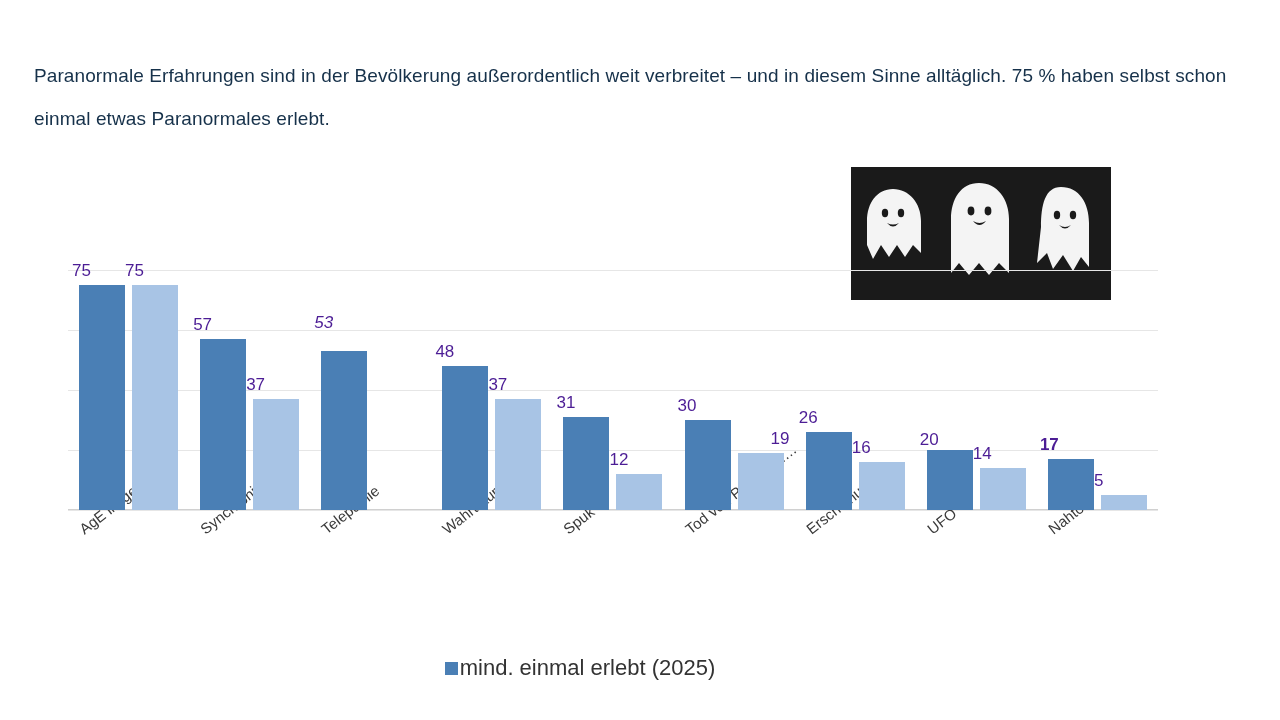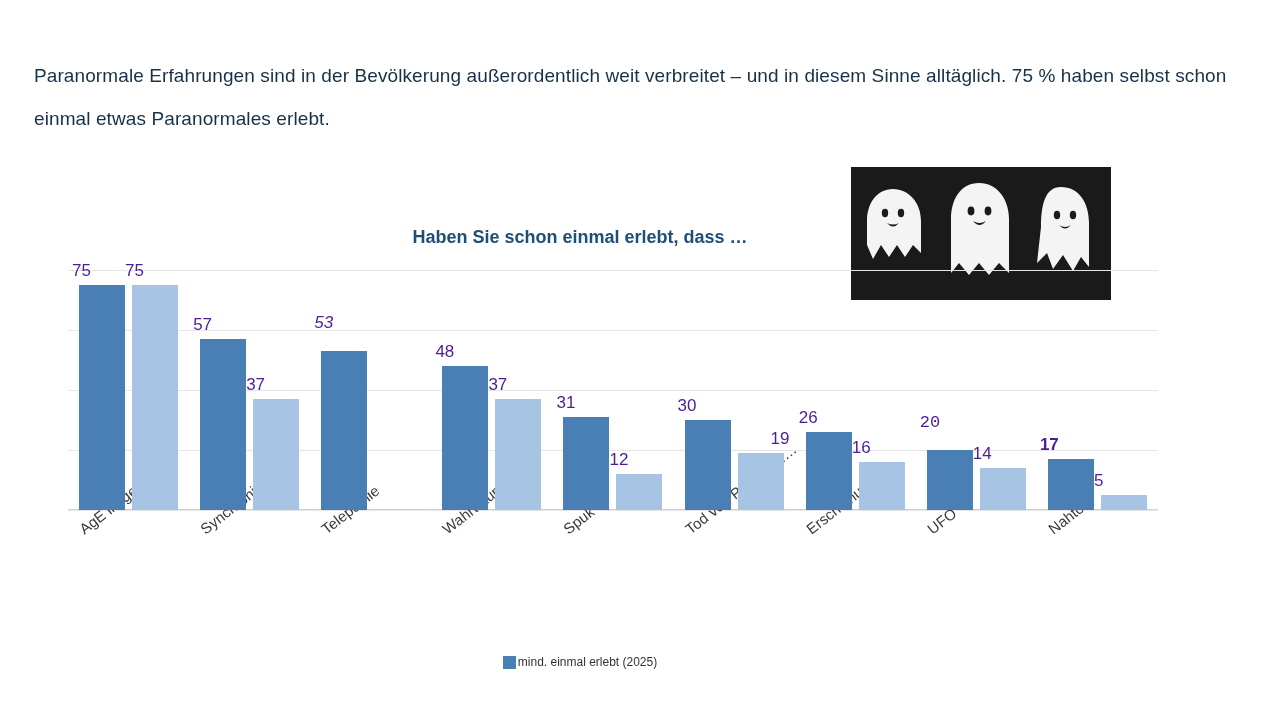--- a/index.html
+++ b/index.html
@@ -112,21 +112,21 @@
     width: 1160px;
     display: flex;
     justify-content: center;
     gap: 40px;
     align-items: center;
   }
   .legend-item {
     display: flex;
     align-items: center;
     gap: 2px;
-    font-size: 12px;
+    font-size: 22px;
     color: #333333;
   }
   .swatch {
     width: 13px;
     height: 13px;
     display: inline-block;
   }
 
   
   #ghost-image {
@@ -161,21 +161,20 @@
       <path d="M122 54 Q128.5 62 135 54 Q128.5 58 122 54 Z"></path>
       <ellipse cx="206" cy="48" rx="3.2" ry="4.2"></ellipse>
       <ellipse cx="222" cy="48" rx="3.2" ry="4.2"></ellipse>
       <path d="M208 58 Q214 65 220 58 Q214 62 208 58 Z"></path>
     </g>
   </svg>
 </div>
 
 <div id="chart-panel">
 
-  <div id="chart-title">Haben Sie schon einmal erlebt, dass …</div>
 
   <div id="plot">
     <div id="axis-line"></div>
   <div class="gridline" style="top: 240px;"></div>
       <div class="gridline" style="top: 180px;"></div>
       <div class="gridline" style="top: 120px;"></div>
       <div class="gridline" style="top: 60px;"></div>
       <div class="gridline" style="top: 0px;"></div>
       <div class="cat-label" style="left: 8px; top: 254px;">AgE insges.</div>
       <div class="group" style="left: 0px; width: 121.111px;">
@@ -220,21 +219,21 @@
       <div class="cat-label" style="left: 734.667px; top: 254px;">Erscheinungen</div>
       <div class="group" style="left: 726.667px; width: 121.111px;">
         <div class="bar s0" style="left: 11.0556px; height: 78px;"></div>
         <div class="bar-label" style="left: 4.05556px; bottom: 82px;">26</div>
         <div class="bar s1" style="left: 64.0556px; height: 48px;"></div>
         <div class="bar-label" style="left: 57.0556px; bottom: 52px;">16</div>
       </div>
       <div class="cat-label" style="left: 855.778px; top: 254px;">UFO</div>
       <div class="group" style="left: 847.778px; width: 121.111px;">
         <div class="bar s0" style="left: 11.0556px; height: 60px;"></div>
-        <div class="bar-label" style="left: 4.05556px; bottom: 78px; font-family: Liberation Mono, monospace;">20</div>
+        <div class="bar-label" style="left: 4.05556px; bottom: 60px;">20</div>
         <div class="bar s1" style="left: 64.0556px; height: 42px;"></div>
         <div class="bar-label" style="left: 57.0556px; bottom: 46px;">14</div>
       </div>
       <div class="cat-label" style="left: 976.889px; top: 254px;">Nahtod</div>
       <div class="group" style="left: 968.889px; width: 121.111px;">
         <div class="bar s0" style="left: 11.0556px; height: 51px;"></div>
         <div class="bar-label" style="left: 3px; bottom: 55px; font-weight: bold;">17</div>
         <div class="bar s1" style="left: 64.0556px; height: 15px;"></div>
         <div class="bar-label" style="left: 57.0556px; bottom: 19px;">5</div>
       </div>

